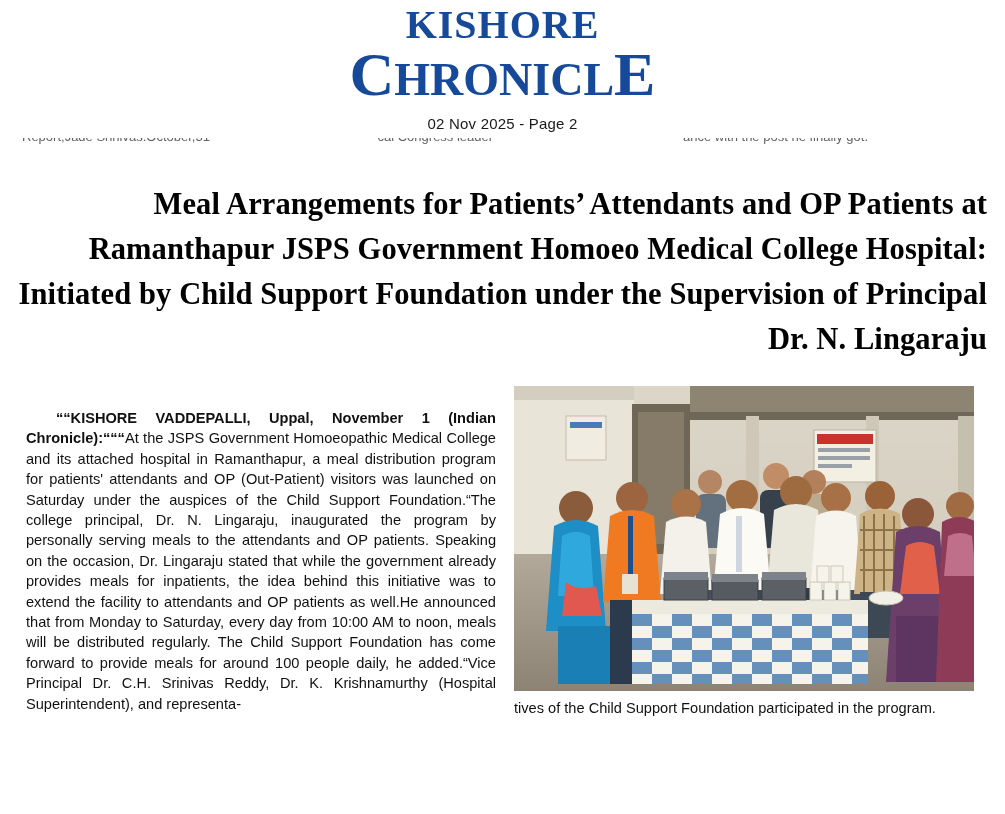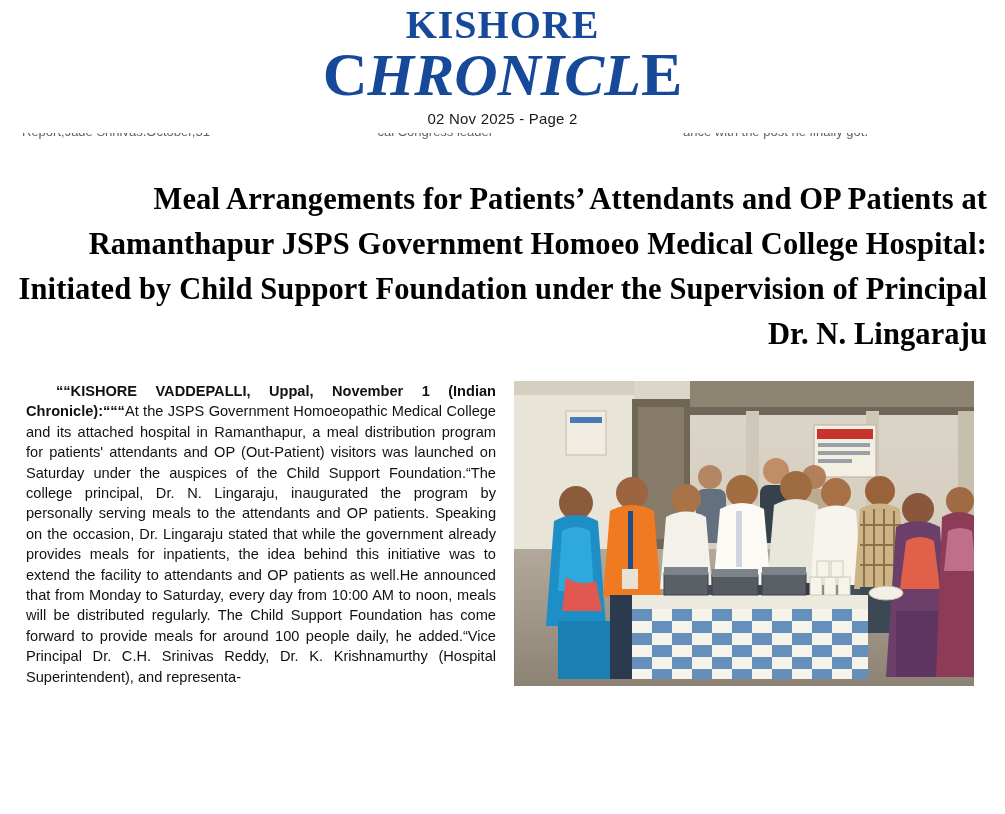--- a/index.html
+++ b/index.html
@@ -32,22 +32,21 @@
   .masthead-line2 {
     font-family: "Liberation Serif", serif;
     font-weight: bold;
     color: #17499b;
     font-size: 62px;
     letter-spacing: 0px;
     line-height: 60px;
     margin-top: -2px;
   }
   .masthead-line2 .small-caps {
-    font-size: 60px;
-    font-style: italic;
+    font-size: 46px;
   }
   .masthead-date {
     font-family: "Liberation Sans", sans-serif;
     font-size: 15px;
     color: #1a1a1a;
     margin-top: 5px;
     letter-spacing: 0.2px;
   }
 
   
@@ -97,20 +96,21 @@
   .col-text {
     width: 470px;
     flex: 0 0 470px;
   }
   .article-body {
     font-size: 14.6px;
     line-height: 20.4px;
     text-align: justify;
     color: #111111;
     font-family: "Liberation Sans", sans-serif;
+    margin-top: 22px;
   }
   .article-body .lead {
     font-weight: bold;
   }
   .indent { display: inline-block; width: 30px; }
 
   .col-photo {
     flex: 1 1 auto;
     width: 460px;
   }
@@ -333,14 +333,15 @@
           <g fill="#f5f3ea" stroke="#cfc9b8">
             <rect x="296" y="196" width="12" height="18"></rect>
             <rect x="310" y="196" width="12" height="18"></rect>
             <rect x="324" y="196" width="12" height="18"></rect>
             <rect x="303" y="180" width="12" height="16"></rect>
             <rect x="317" y="180" width="12" height="16"></rect>
           </g>
         </g>
       </svg>
     </div>
+    <div class="caption">tives of the Child Support Foundation participated in the program.</div>
   </div>
 </div>
 
 </body></html>

